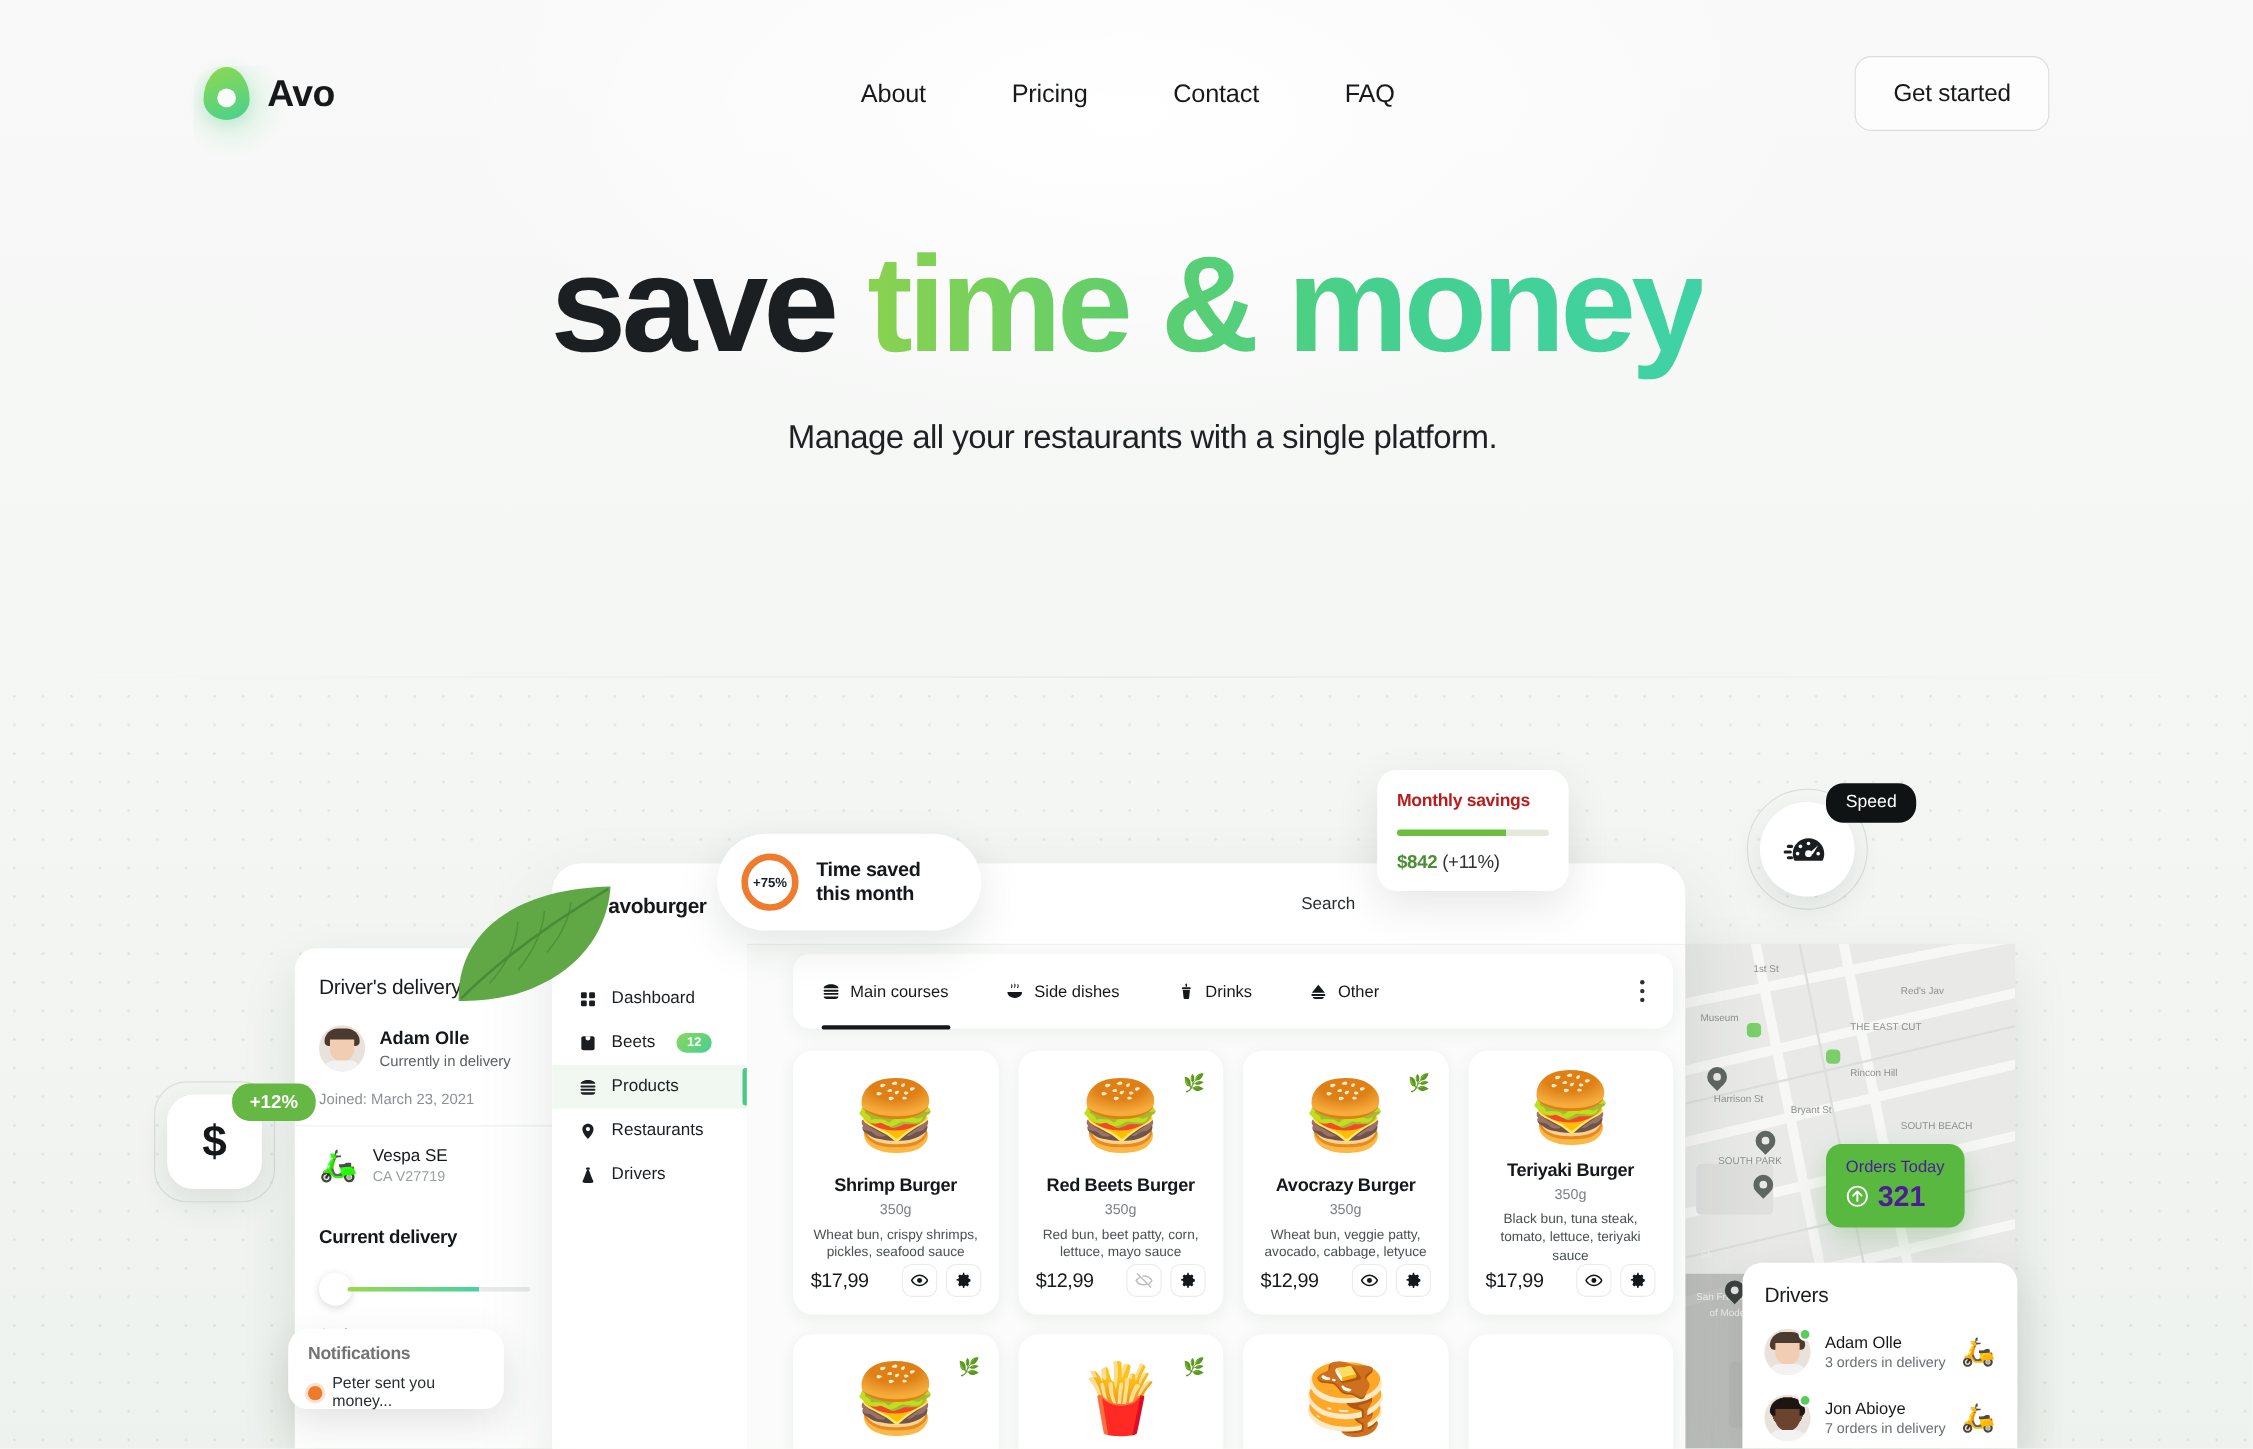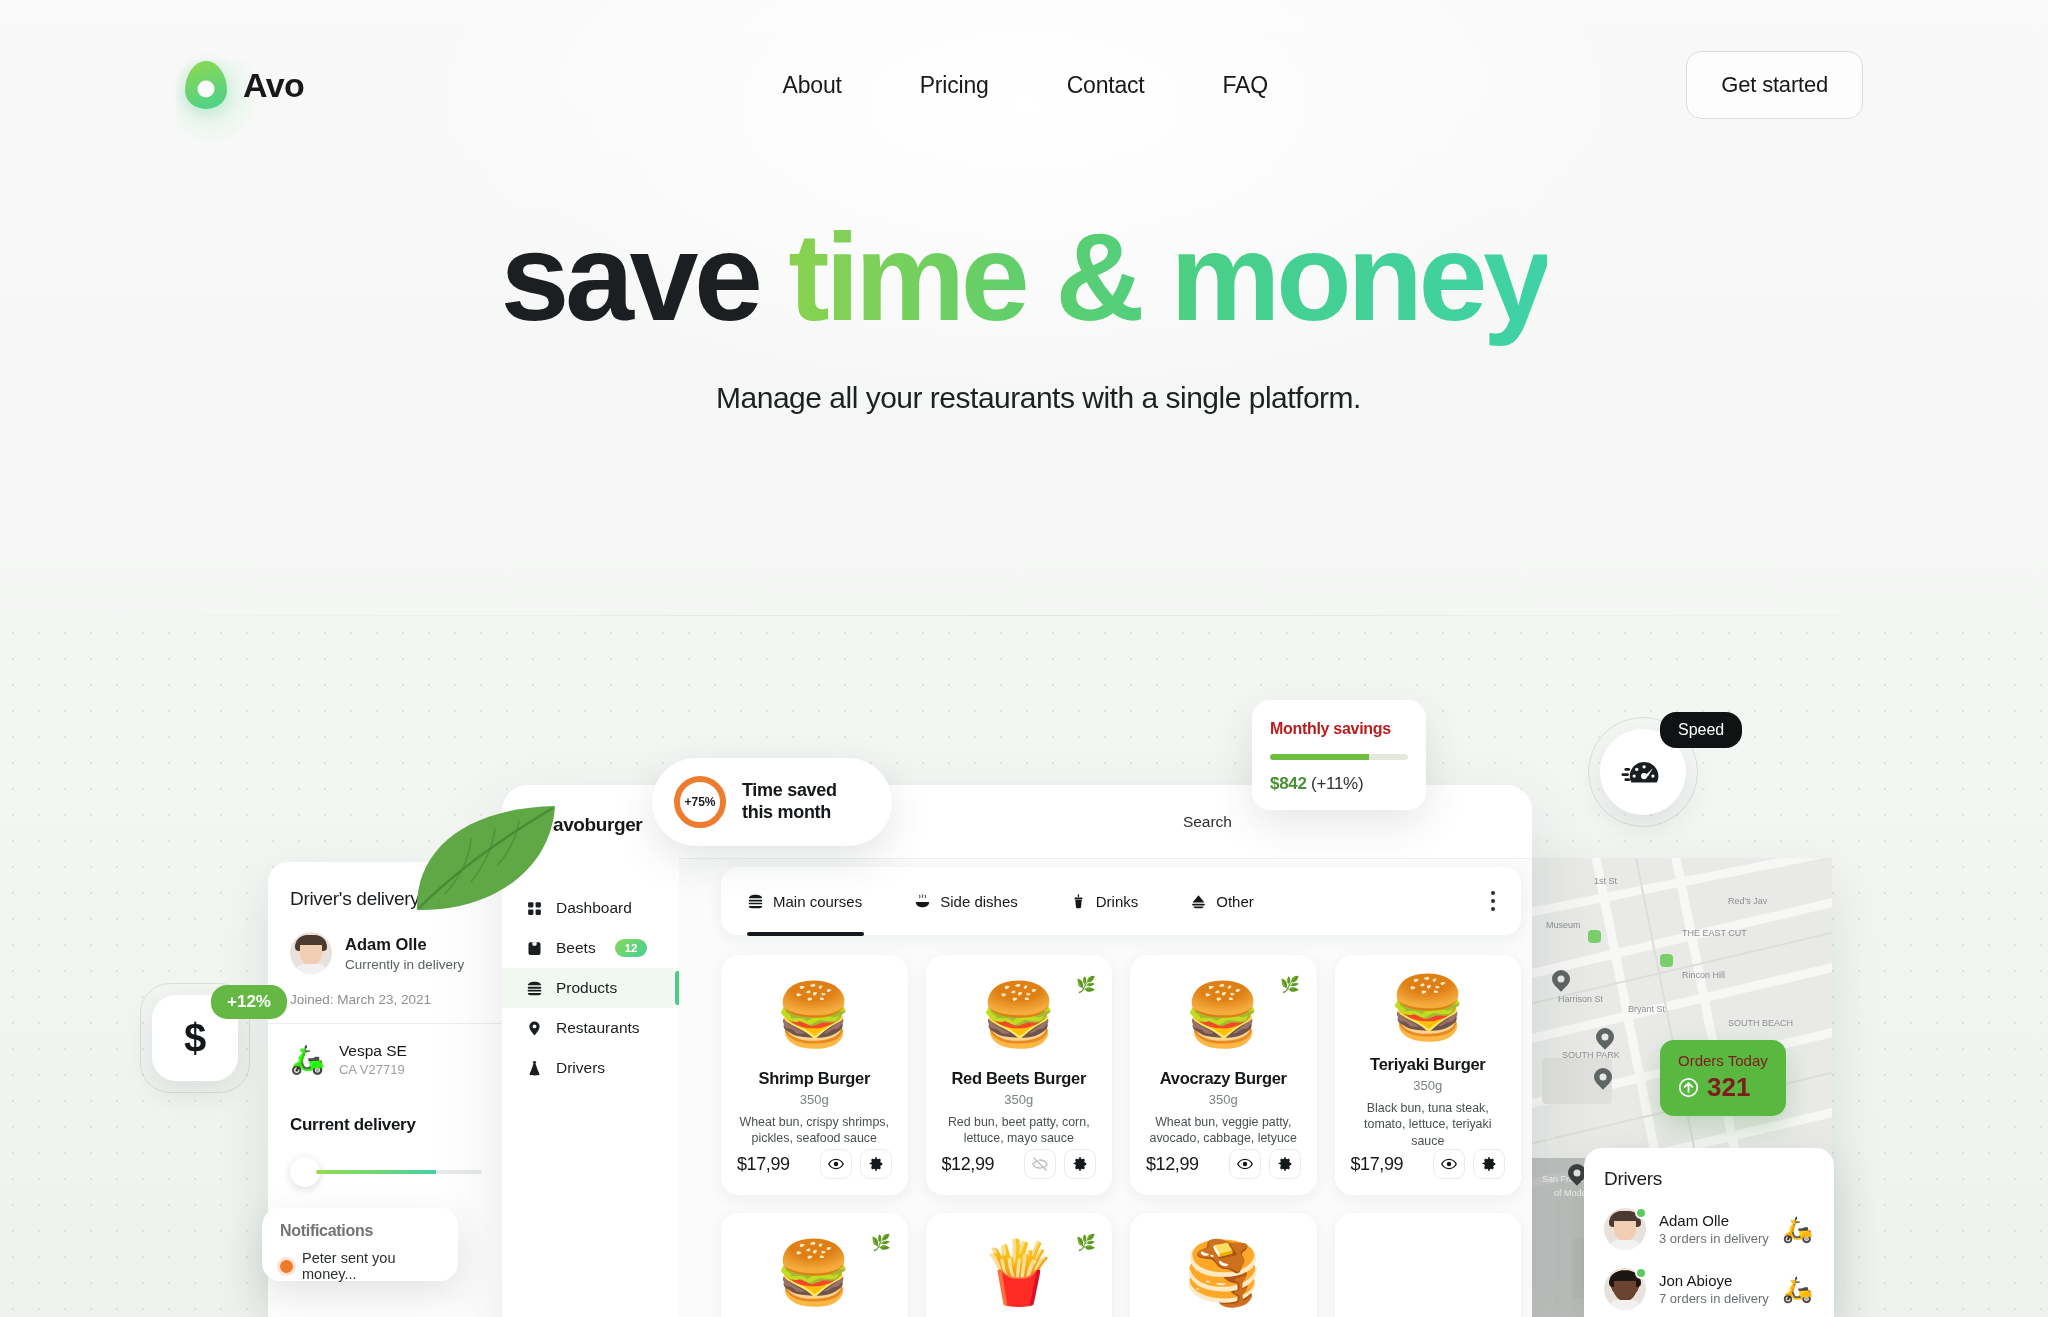--- a/index.html
+++ b/index.html
@@ -290,21 +290,21 @@
     left: 262px; top: 1208px; width: 196px; height: 73px; border-radius: 18px;
     box-shadow: 0 14px 38px rgba(40,60,45,0.14); padding: 14px 18px; z-index: 45;
   }
   .w-notif .t { font-size: 16px; font-weight:700; color:#737373; letter-spacing:-0.3px;}
   .w-notif .r { display:flex; align-items:center; gap:9px; margin-top: 10px; }
   .dot-orange { width:13px;height:13px;border-radius:50%;background:#F07A2B;
     box-shadow:0 0 0 3px rgba(240,122,43,0.2); flex:none;}
   .w-notif .r span { font-size: 14.5px; color:#2b2f31; }
 
   .badge-orders {
-    position:absolute; left: 1660px; top: 1040px; background:#58B83F; color:#7f1d1d;
+    position:absolute; left: 1660px; top: 1040px; background:#58B83F; color:#4c1d95;
     border-radius: 14px; padding: 12px 18px 13px; z-index: 44;
     box-shadow: 0 10px 26px rgba(60,140,50,0.25);
   }
   .badge-orders .t { font-size: 15px; }
   .badge-orders .v { display:flex; align-items:center; gap:8px; margin-top: 3px; font-size: 26px; font-weight:700; }
   .badge-orders .v svg { width:21px; height:21px; }
 
   .w-drivers {
     left: 1584px; top: 1148px; width: 250px; height: 169px; border-radius: 18px 18px 0 0;
     box-shadow: 0 16px 44px rgba(40,60,45,0.14); padding: 20px 20px 0; z-index: 46;

